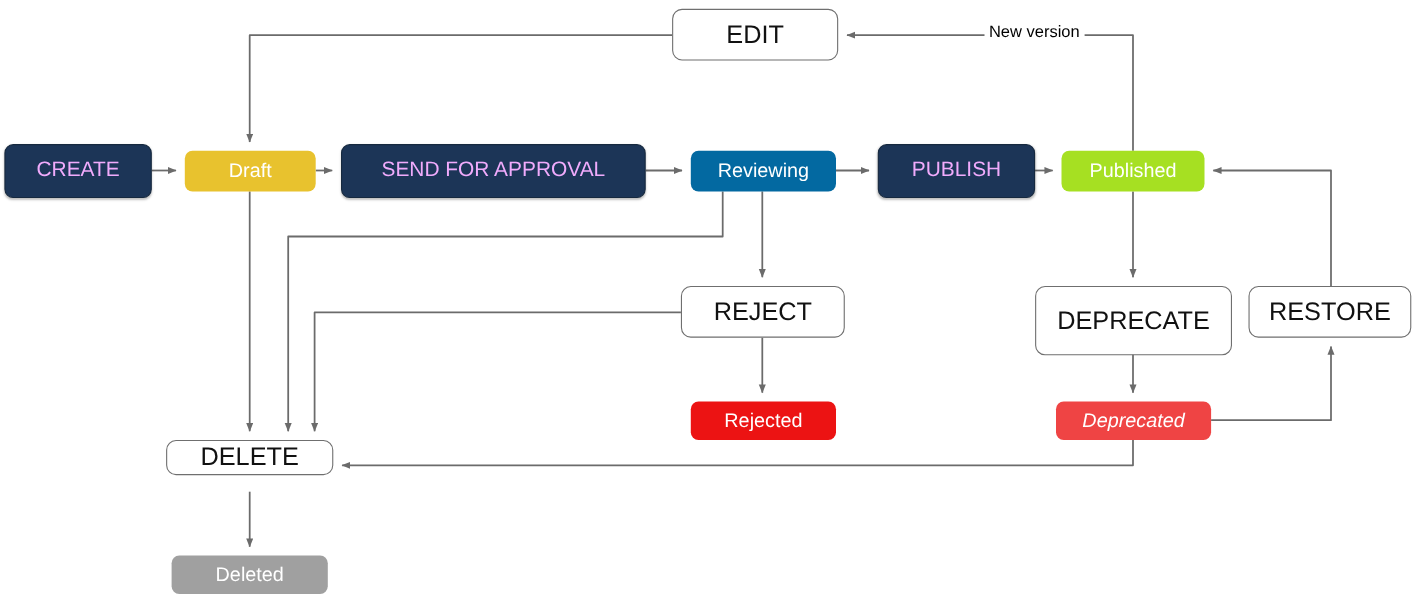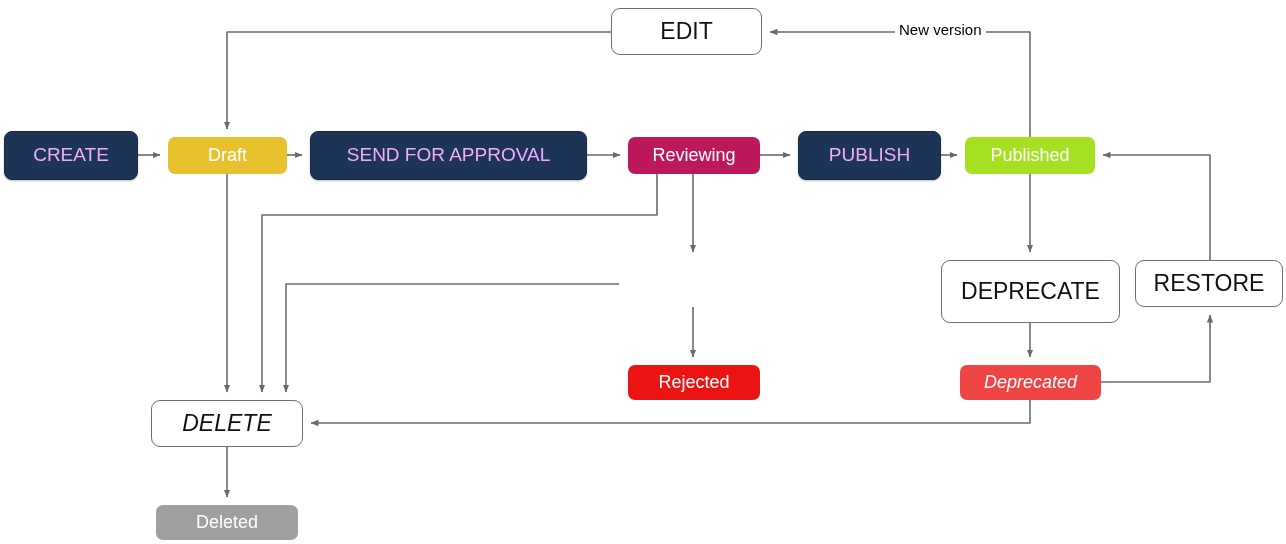--- a/index.html
+++ b/index.html
@@ -126,54 +126,57 @@
   </div>
 
   <div class="node state" style="left:168px; top:137px; width:119px; height:37px; background:#e8c22e;">
     <span>Draft</span>
   </div>
 
   <div class="node action-primary" style="left:310px; top:131px; width:277px; height:49px;">
     <span>SEND FOR APPROVAL</span>
   </div>
 
-  <div class="node state" style="left:628px; top:137px; width:132px; height:37px; background:#be185d;">
+  <div class="node state" style="left:628px; top:137px; width:132px; height:37px; background:#0369a1;">
     <span>Reviewing</span>
   </div>
 
   <div class="node action-primary" style="left:798px; top:131px; width:143px; height:49px;">
     <span>PUBLISH</span>
   </div>
 
   <div class="node state" style="left:965px; top:137px; width:130px; height:37px; background:#a6e022;align-items:center;">
     <span>Published</span>
   </div>
 
   <div class="node action-plain" style="left:611px; top:8px; width:151px; height:47px;">
     <span>EDIT</span>
   </div>
 
+  <div class="node action-plain" style="left:619px; top:260px; width:149px; height:47px;">
+    <span>REJECT</span>
+  </div>
 
   <div class="node state" style="left:628px; top:365px; width:132px; height:35px; background:#ec1313;">
     <span>Rejected</span>
   </div>
 
   <div class="node action-plain" style="left:941px; top:260px; width:179px; height:63px;">
     <span>DEPRECATE</span>
   </div>
 
   <div class="node state" style="left:960px; top:365px; width:141px; height:35px; background:#ef4444;font-style:italic;">
     <span>Deprecated</span>
   </div>
 
   <div class="node action-plain" style="left:1135px; top:260px; width:148px; height:47px;">
     <span>RESTORE</span>
   </div>
 
-  <div class="node action-plain" style="left:151px; top:400px; width:152px; height:47px;font-style:italic;">
+  <div class="node action-plain" style="left:151px; top:400px; width:152px; height:32px;">
     <span>DELETE</span>
   </div>
 
   <div class="node state" style="left:156px; top:505px; width:142px; height:35px; background:#a0a0a0;">
     <span>Deleted</span>
   </div>
 
   <div class="edge-label" style="left:871px; top:21px;margin-left:24px;">New version</div>
 
 </div>

